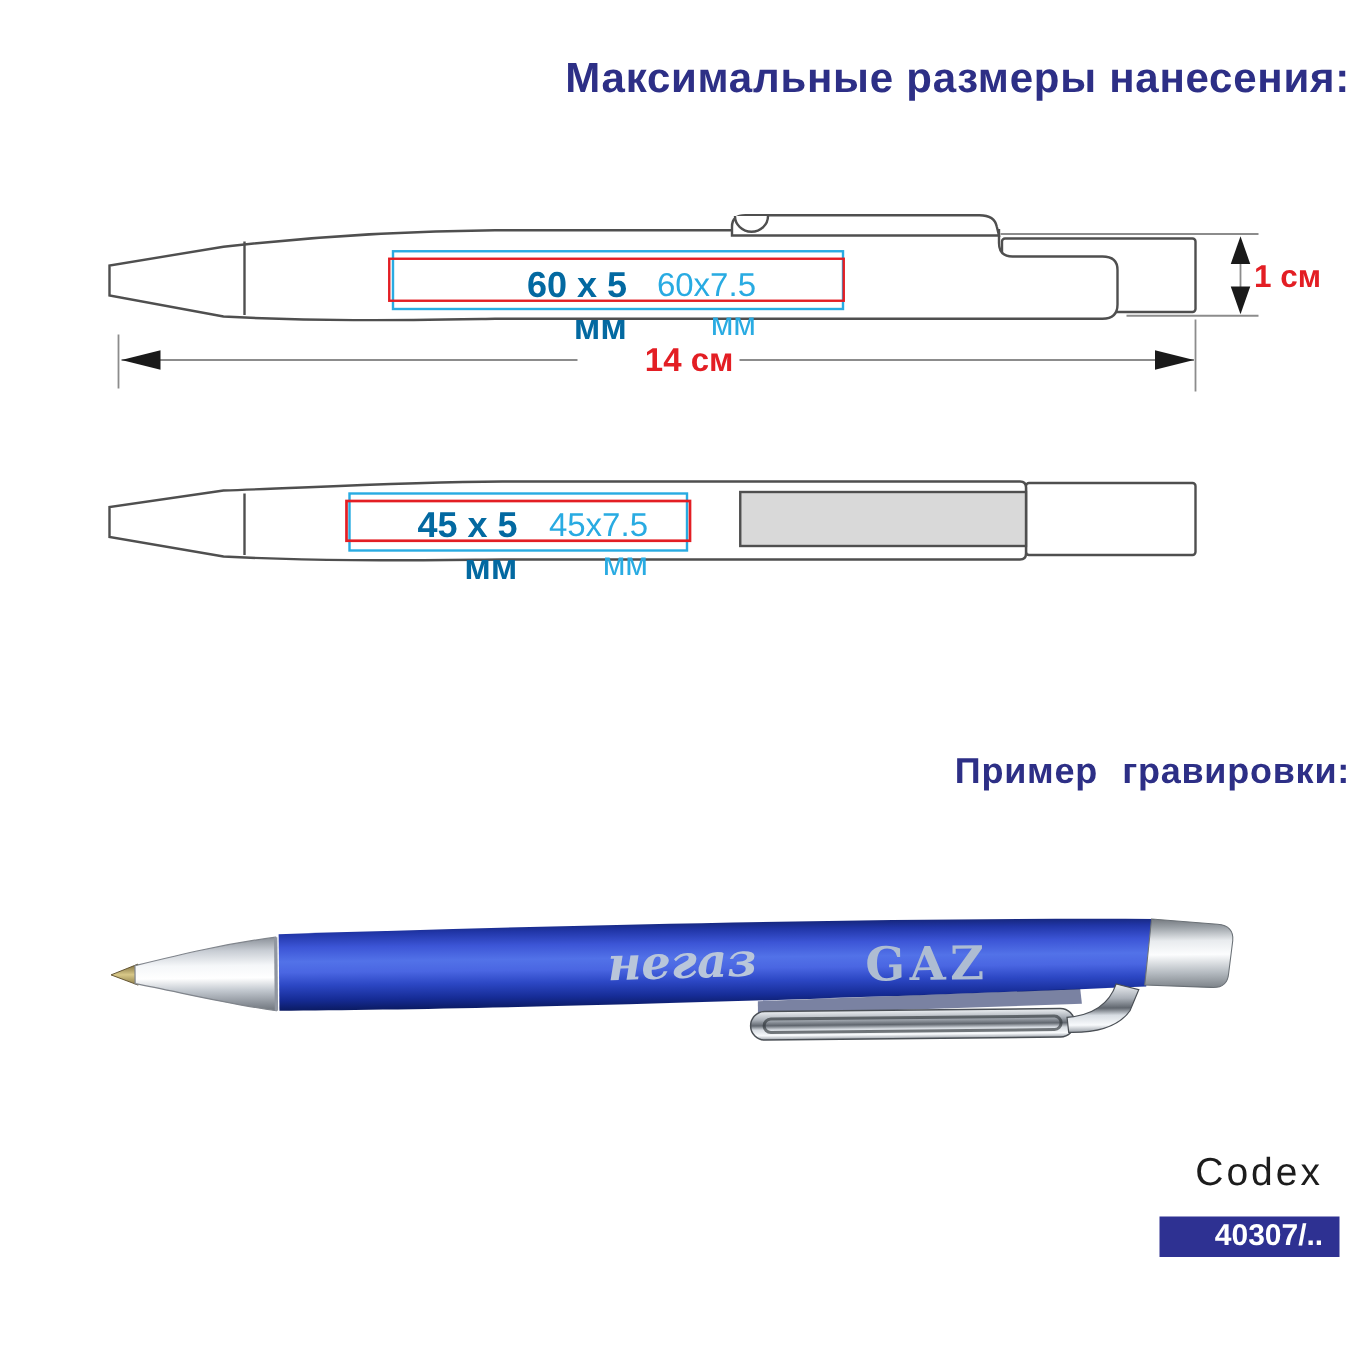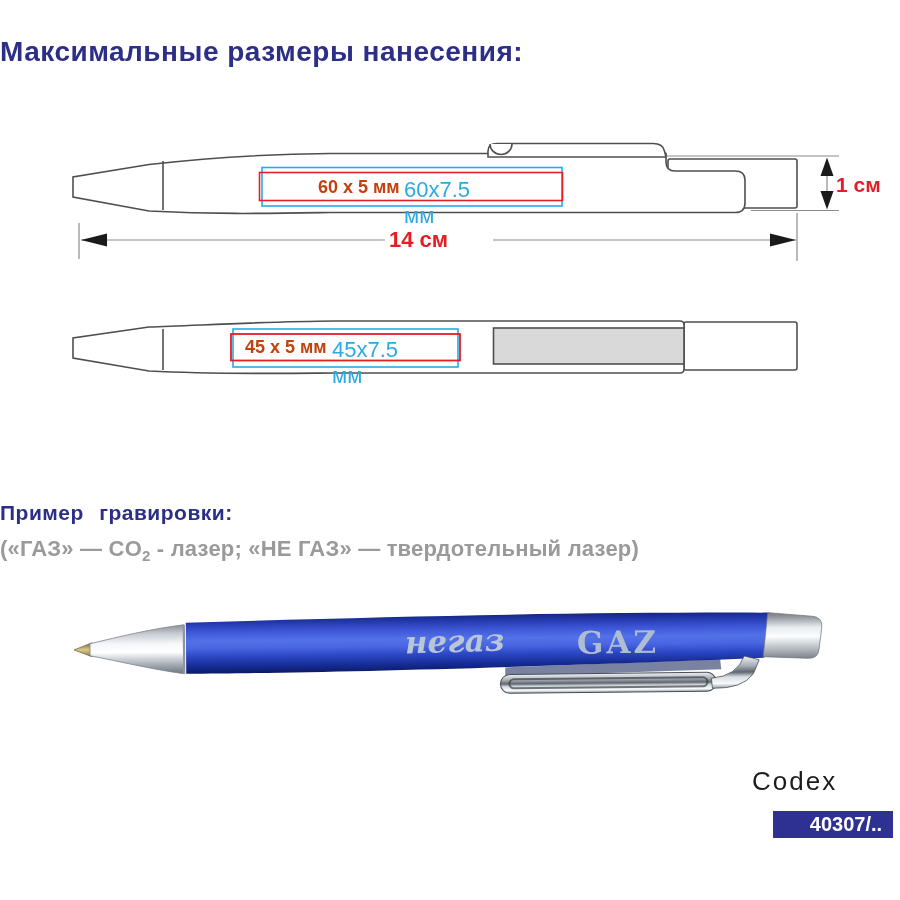--- a/index.html
+++ b/index.html
@@ -1,30 +1,30 @@
 <!DOCTYPE html>
 <html><head>
 <meta charset="utf-8">
 <style>
   html,body{margin:0;padding:0;background:#fff;}
   #canvas{position:relative;width:900px;height:900px;background:#fff;overflow:hidden;
           font-family:"Liberation Sans",sans-serif;}
   .abs{position:absolute;}
-  .center{text-align:left;}
+  .center{text-align:right;}
   #title{top:36px;left:0;width:900px;font-size:28px;font-weight:bold;color:#2d2f86;letter-spacing:.5px;}
   .dim-label{font-weight:bold;color:#e31e24;}
-  .area-red{color:#c2410c;font-size:18px;font-weight:bold;}
+  .area-red{color:#0369a1;font-size:24px;font-weight:bold;}
   .area-cyan{color:#29abe2;font-size:22px;font-weight:normal;}
   #label-14cm{top:227px;left:385px;width:100px;font-size:22px;background:#fff;padding:0 4px;}
   #label-1cm{top:173px;left:836px;font-size:21px;}
   #note-row{top:394px;left:88px;font-size:24px;font-weight:bold;white-space:nowrap;}
   #note-asterisk{color:#8f8f8f;font-size:25px;position:relative;top:-5px;margin-right:14px;font-weight:normal;}
   #note-engraving{color:#e31e24;}
   #note-tampo{color:#29abe2;margin-left:8px;}
-  #example-heading{top:501px;left:0;width:900px;font-size:21px;font-weight:bold;color:#2d2f86;word-spacing:9px;letter-spacing:.5px;}
+  #example-heading{top:501px;left:0;width:900px;font-size:24px;font-weight:bold;color:#2d2f86;word-spacing:9px;letter-spacing:.5px;}
   #example-subtitle{top:536px;left:0;width:900px;font-size:22px;font-weight:bold;color:#9a9a9a;letter-spacing:.2px;}
   #example-subtitle .sub{font-size:15px;vertical-align:-5px;}
   #b1-logo{top:698px;left:792px;width:50px;height:50px;border:4px solid #161616;border-radius:50%;
            display:flex;align-items:center;justify-content:center;
            font-family:"DejaVu Serif",serif;font-weight:bold;font-size:29px;color:#161616;letter-spacing:-3px;}
   #brand-name{top:766px;left:752px;width:130px;font-size:26px;color:#1c1c1c;letter-spacing:2px;}
   #product-code{top:811px;left:773px;width:94px;height:27px;line-height:27px;background:#2e3192;
                 color:#fff;font-weight:bold;font-size:20px;text-align:center;padding-left:26px;}
   svg text{font-family:"DejaVu Serif",serif;}
 </style>
@@ -134,18 +134,17 @@
   <div class="abs center area-red" style="top:177px;left:318px;width:100px">60 x 5 мм</div>
   <div class="abs center area-cyan" style="top:177px;left:404px;width:100px">60x7.5 мм</div>
   <div id="label-14cm" class="abs center dim-label">14 см</div>
   <div id="label-1cm" class="abs dim-label">1 см</div>
 
   <div class="abs center area-red" style="top:337px;left:245px;width:100px">45 x 5 мм</div>
   <div class="abs center area-cyan" style="top:337px;left:332px;width:100px">45x7.5 мм</div>
 
 
   <div id="example-heading" class="abs center">Пример гравировки:</div>
-  <div id="example-subtitle" class="abs center"><span>(«ГАЗ» — CO</span><span class="sub">2</span><span> - лазер; «НЕ ГАЗ» — твердотельный лазер)</span></div>
 
   <div id="brand-name" class="abs center">Codex</div>
   <div id="product-code" class="abs">40307/..</div>
 
 </div>
 
 </body></html>

